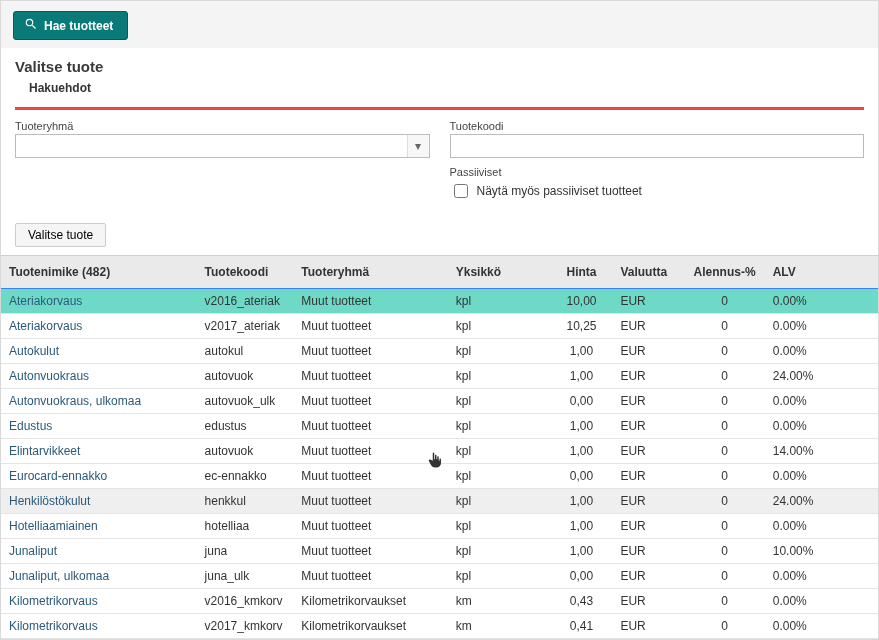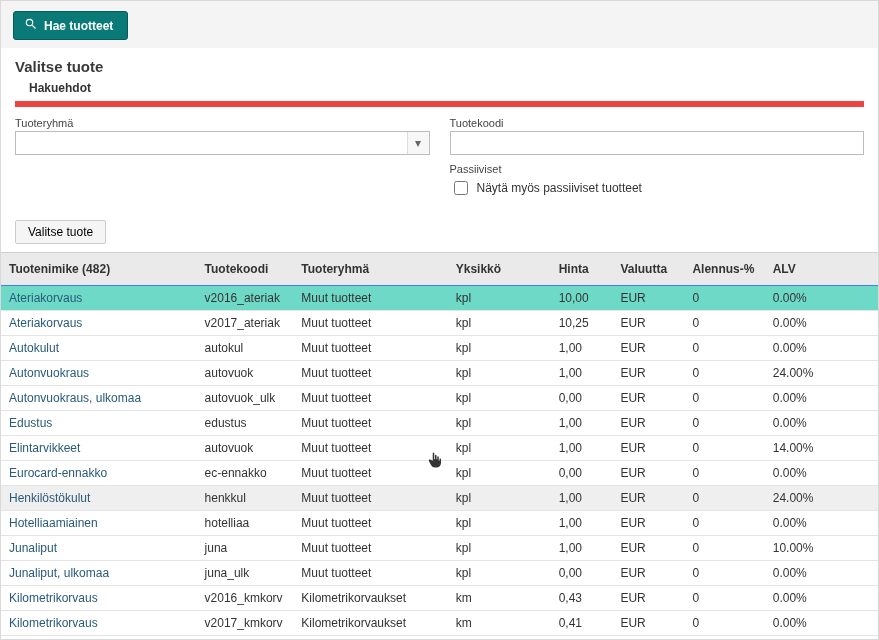--- a/index.html
+++ b/index.html
@@ -3,36 +3,36 @@
 <meta charset="utf-8">
 <style>
   * { box-sizing: border-box; }
   html, body { margin:0; padding:0; font-family: Arial, Helvetica, sans-serif; font-size:12px; color:#333; background:#fff; }
   .frame { width:879px; height:640px; border:1px solid #d9d9d9; background:#22c55e; margin:0; position:relative; overflow:hidden; }
   .topbar { padding:10px 12px 8px; background:#f4f4f4; }
   .search-btn { display:inline-flex; align-items:center; gap:6px; background:#0a7a78; border:1px solid #065a58; color:#fff; font-weight:bold; padding:5px 14px 5px 10px; border-radius:3px; cursor:pointer; font-size:12px; }
   .search-btn svg { width:14px; height:14px; fill:#fff; }
   .inner { background:#fff; margin:0; padding:0; }
   .page-title { font-weight:bold; color:#3a3a3a; font-size:15px; padding:10px 14px 4px; }
-  .section-title { font-weight:bold; font-size:12px; padding:2px 14px 2px; border-bottom:6px solid #ef4444; margin:0 14px 10px; margin-left:14px; margin-right:14px; }
+  .section-title { font-weight:bold; font-size:12px; padding:2px 14px 8px; border-bottom:3px solid #ef4444; margin:0 14px 10px; margin-left:14px; margin-right:14px; }
   .section-title-inner { display:block; padding-bottom:4px; }
   .form-area { display:flex; padding:0 14px 10px; gap:20px; flex-wrap:wrap; }
   .form-col { flex:1 1 360px; }
   .field { margin-bottom:8px; }
   .field label { display:block; font-size:11px; color:#444; margin-bottom:2px; }
   .text-input { width:100%; height:24px; border:1px solid #bcbcbc; background:#fff; padding:2px 6px; font-size:12px; }
   .select-wrap { position:relative; }
   .select-wrap .text-input { padding-right:24px; }
   .select-caret { position:absolute; right:1px; top:1px; bottom:1px; width:22px; border-left:1px solid #ddd; display:flex; align-items:center; justify-content:center; color:#666; background:#f7f7f7; }
   .chk-row { display:flex; align-items:center; gap:6px; margin-top:3px; }
   .chk-row input { width:14px; height:14px; }
   .select-btn { margin:4px 14px 8px; background:#f5f5f5; border:1px solid #ccc; padding:4px 12px; font-size:12px; border-radius:2px; cursor:pointer; }
   table { width:100%; border-collapse:collapse; table-layout:fixed; }
   thead th { background:#eaeaea; text-align:left; font-weight:bold; font-size:12px; padding:9px 8px; border-bottom:1px solid #3b82f6; border-top:1px solid #d0d0d0; color:#333; }
-  thead th.num, tbody td.num { text-align:left; }
+  thead th.num, tbody td.num { text-align:center; }
   tbody td { padding:5px 8px; border-bottom:1px solid #e4e4e4; font-size:12px; vertical-align:middle; white-space:nowrap; overflow:hidden; text-overflow:ellipsis; }
   tbody td.name span { color:#2a5a7a; cursor:pointer; }
   tr.selected td { background:#6fd9c8; }
   tr.hover td { background:#efefef; }
   .col-name{width:190px;} .col-code{width:94px;} .col-group{width:150px;} .col-unit{width:100px;} .col-price{width:60px;} .col-curr{width:70px;} .col-disc{width:78px;} .col-vat{width:110px;}
   .cursor-icon { position:absolute; left:425px; top:450px; width:18px; height:18px; pointer-events:none; }
 </style>
 </head>
 <body>
 

